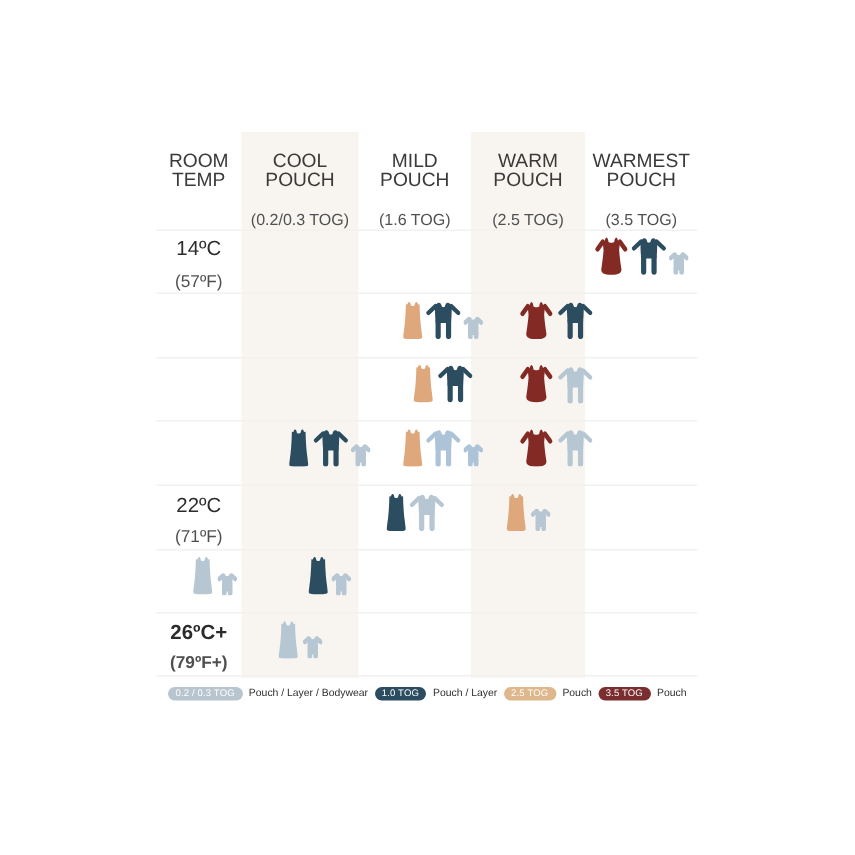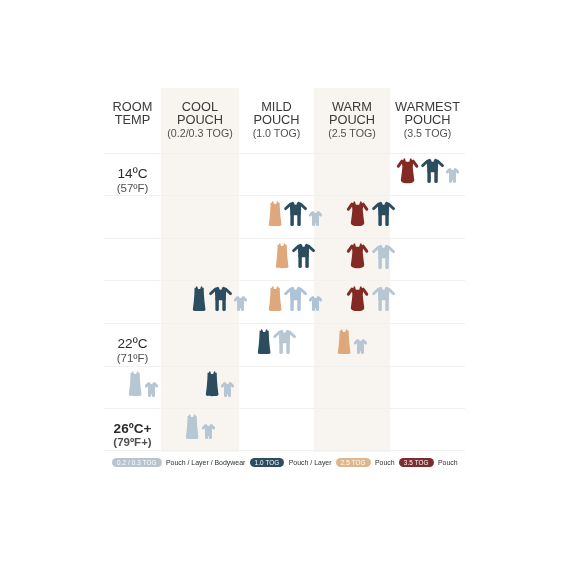--- a/index.html
+++ b/index.html
@@ -9,26 +9,26 @@
 .page{position:relative;width:570px;height:558px;background:#fff;}
 
 .table{position:absolute;left:104px;top:88px;width:361px;}
 
 .hl{position:absolute;top:0;background:#F8F5F0;}
 
 .thead{position:relative;display:flex;height:64.5px;box-sizing:border-box;}
 .th{position:relative;display:flex;flex-direction:column;justify-content:flex-start;
     align-items:center;padding-top:13.4px;box-sizing:border-box;}
 .th .t{font-size:12.8px;line-height:12.4px;font-weight:400;color:#3A3A3A;text-align:center;}
-.th .sub{font-size:10.7px;line-height:12px;color:#4F5153;margin-top:1px;}
+.th .sub{font-size:10.7px;line-height:12px;color:#4F5153;margin-top:15px;}
 
 .tr{position:relative;display:flex;height:42.65px;border-top:1px solid #F2F1EF;box-sizing:border-box;}
 .tr:last-child{border-bottom:1px solid #F2F1EF;font-weight:bold;}
 .td{position:relative;display:flex;align-items:center;justify-content:center;box-sizing:border-box;}
-.td.temp{flex-direction:column;justify-content:flex-end;padding-top:5.6px;}
+.td.temp{flex-direction:column;justify-content:space-between;padding-top:5.6px;}
 .td.temp .c{font-size:13.6px;line-height:13.5px;color:#2B2B2B;}
 .td.temp .f{font-size:11.5px;line-height:13.5px;color:#4F4F4F;margin-top:1.3px;}
 .icons{display:flex;align-items:flex-end;gap:2.2px;margin-bottom:7px;}
 .icons svg{display:block;}
 
 .legend{position:absolute;left:112px;top:458px;display:flex;align-items:center;}
 .lg{display:flex;align-items:center;}
 .badge{display:inline-flex;align-items:center;justify-content:center;
   height:9.4px;border-radius:4.7px;color:#fff;font-size:6.35px;line-height:9.4px;
   padding:0 5px;box-sizing:border-box;white-space:nowrap;letter-spacing:.1px;}
@@ -44,21 +44,21 @@
       <div class="thead">
         <div class="th" style="width:57px">
           <div class="t">ROOM<br>TEMP</div>
         </div>
         <div class="th" style="width:78px">
           <div class="t">COOL<br>POUCH</div>
           <div class="sub">(0.2/0.3 TOG)</div>
         </div>
         <div class="th" style="width:75px">
           <div class="t">MILD<br>POUCH</div>
-          <div class="sub">(1.0 TOG)</div>
+          <div class="sub">(1.6 TOG)</div>
         </div>
         <div class="th" style="width:76px">
           <div class="t">WARM<br>POUCH</div>
           <div class="sub">(2.5 TOG)</div>
         </div>
         <div class="th" style="width:75px">
           <div class="t">WARMEST<br>POUCH</div>
           <div class="sub">(3.5 TOG)</div>
         </div>
       </div>

